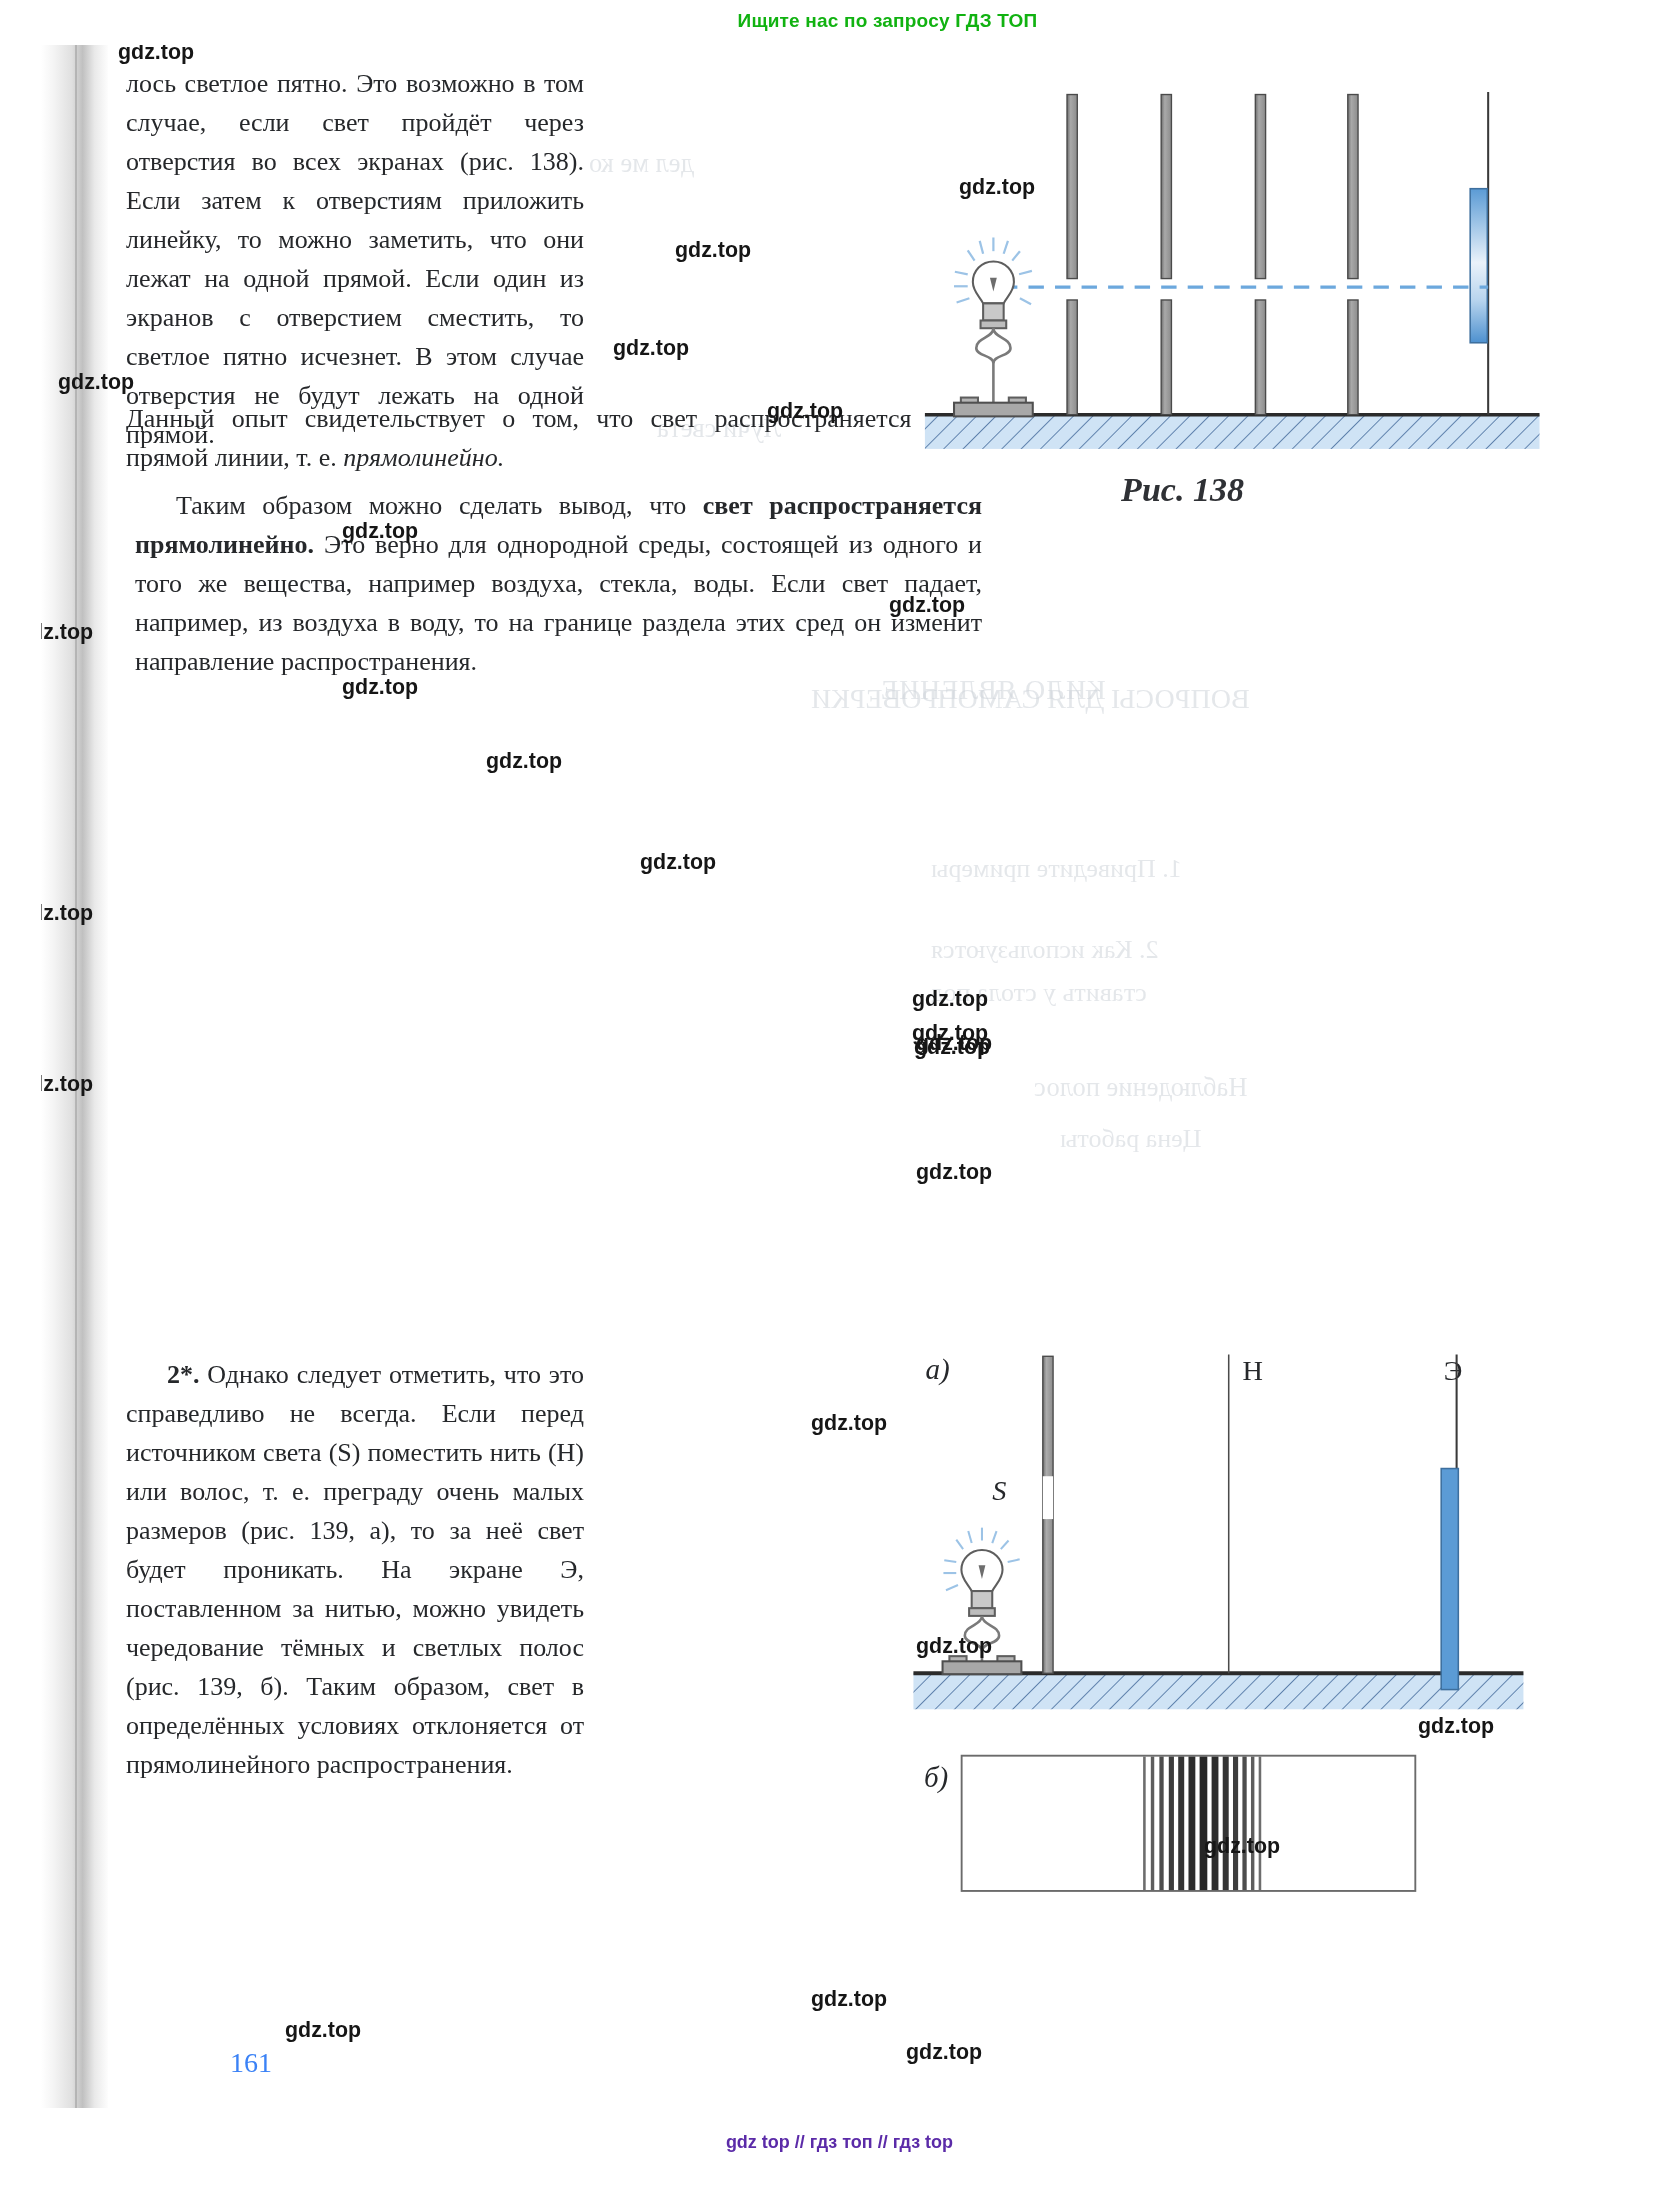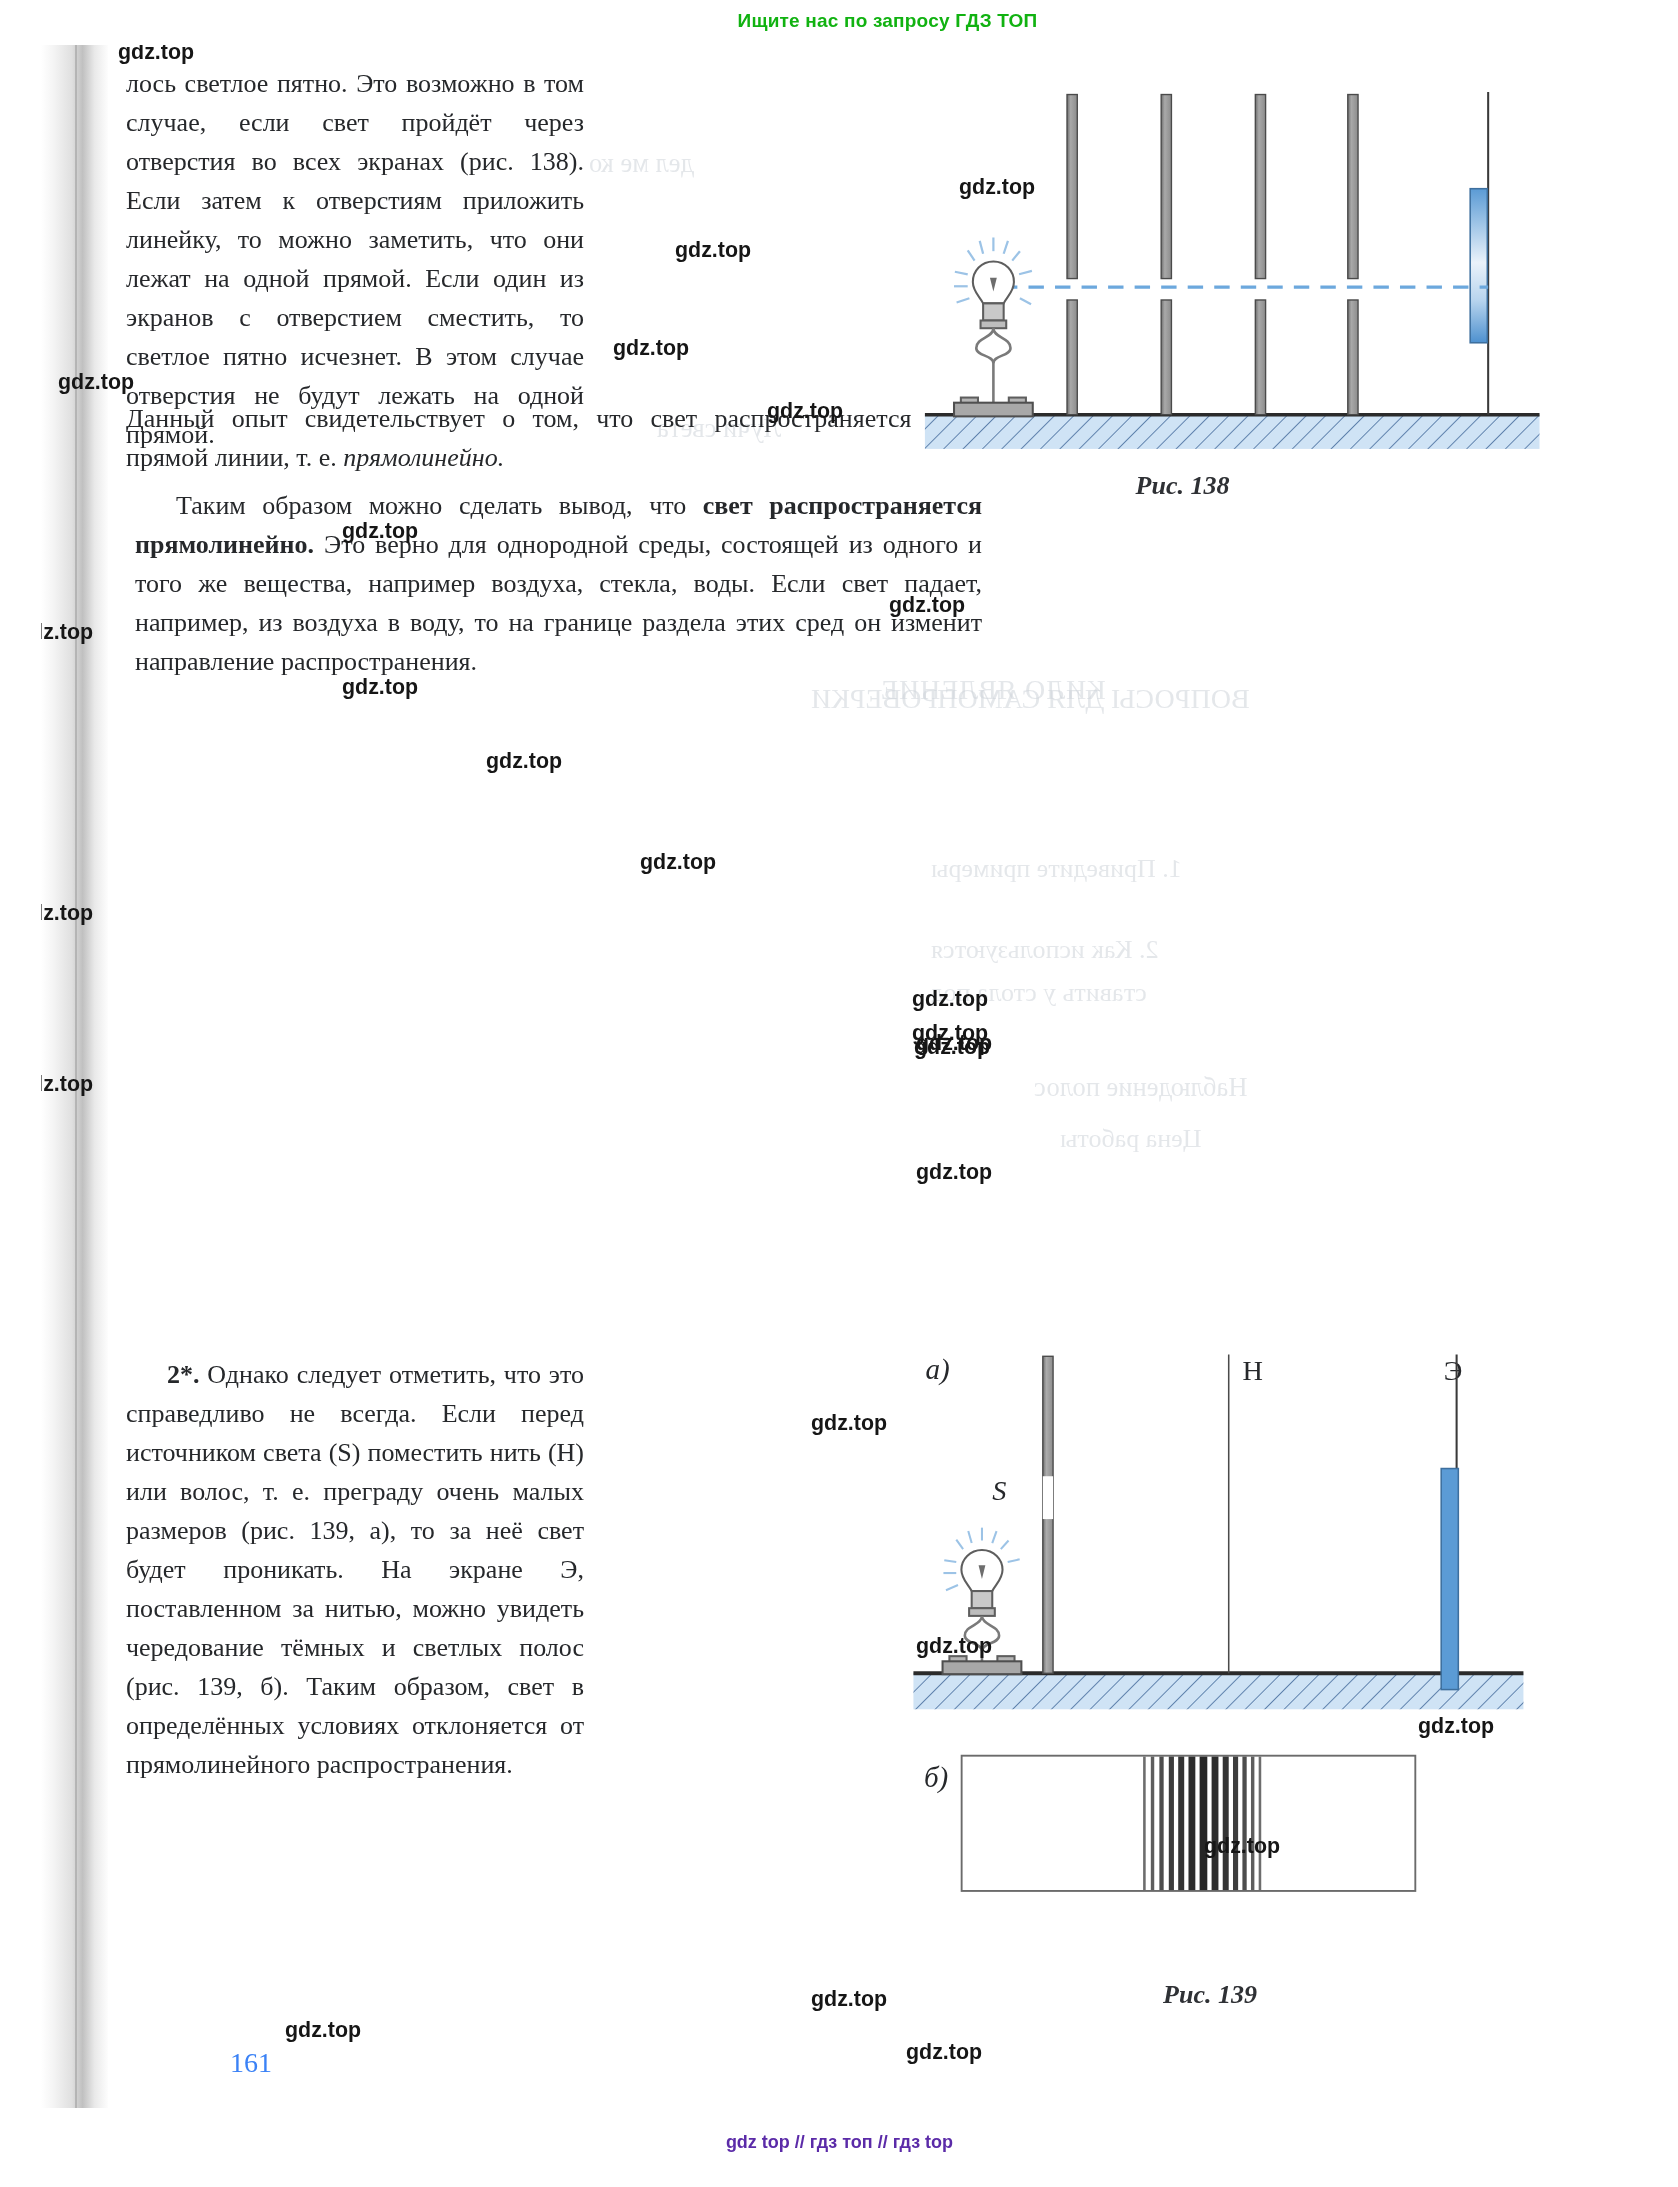--- a/index.html
+++ b/index.html
@@ -78,21 +78,21 @@
     position:absolute;font-family:"Liberation Serif",serif;
     color:#cfd4da;opacity:.55;white-space:nowrap;
     transform:scaleX(-1);pointer-events:none;user-select:none;
   }
 
   
   .fig138{position:absolute;left:882px;top:17px;width:621px;height:479px;}
   .fig-caption{
     position:absolute;width:100%;text-align:center;
     font-family:"Liberation Serif",serif;font-style:italic;font-weight:700;
-    font-size:26px;color:#2f3135;
+    font-size:34px;color:#2f3135;
   }
 
   
   .fig139{position:absolute;left:869px;top:1301px;width:634px;height:719px;}
 
   svg{display:block;}
 </style>
 </head>
 <body>
 
@@ -277,21 +277,20 @@
         <rect x="338" y="17" width="9" height="156" fill="#262626"></rect>
         <rect x="352" y="17" width="8" height="156" fill="#2d2d2d"></rect>
         <rect x="365" y="17" width="7" height="156" fill="#343434"></rect>
         <rect x="377" y="17" width="6" height="156" fill="#3d3d3d"></rect>
         <rect x="388" y="17" width="5" height="156" fill="#4d4d4d"></rect>
         <rect x="398" y="17" width="4" height="156" fill="#5e5e5e"></rect>
         <rect x="407" y="17" width="3" height="156" fill="#6d6d6d"></rect>
       </g>
     </svg>
 
-    <div class="fig-caption" style="top:634px;left:-17px;">Рис. 139</div>
   </div>
 
   <div class="wm" style="left:77px;top:-5.1px;font-size:21.4px;">gdz.top</div>
   <div class="wm" style="left:634px;top:193px;font-size:21.4px;">gdz.top</div>
   <div class="wm" style="left:918px;top:130px;font-size:21.4px;">gdz.top</div>
   <div class="wm" style="left:572px;top:291px;font-size:21.4px;">gdz.top</div>
   <div class="wm" style="left:17px;top:325px;font-size:21.4px;">gdz.top</div>
   <div class="wm" style="left:726px;top:354px;font-size:21.4px;">gdz.top</div>
   <div class="wm" style="left:301px;top:474px;font-size:21.4px;">gdz.top</div>
   <div class="wm" style="left:445px;top:704px;font-size:21.4px;">gdz.top</div>

